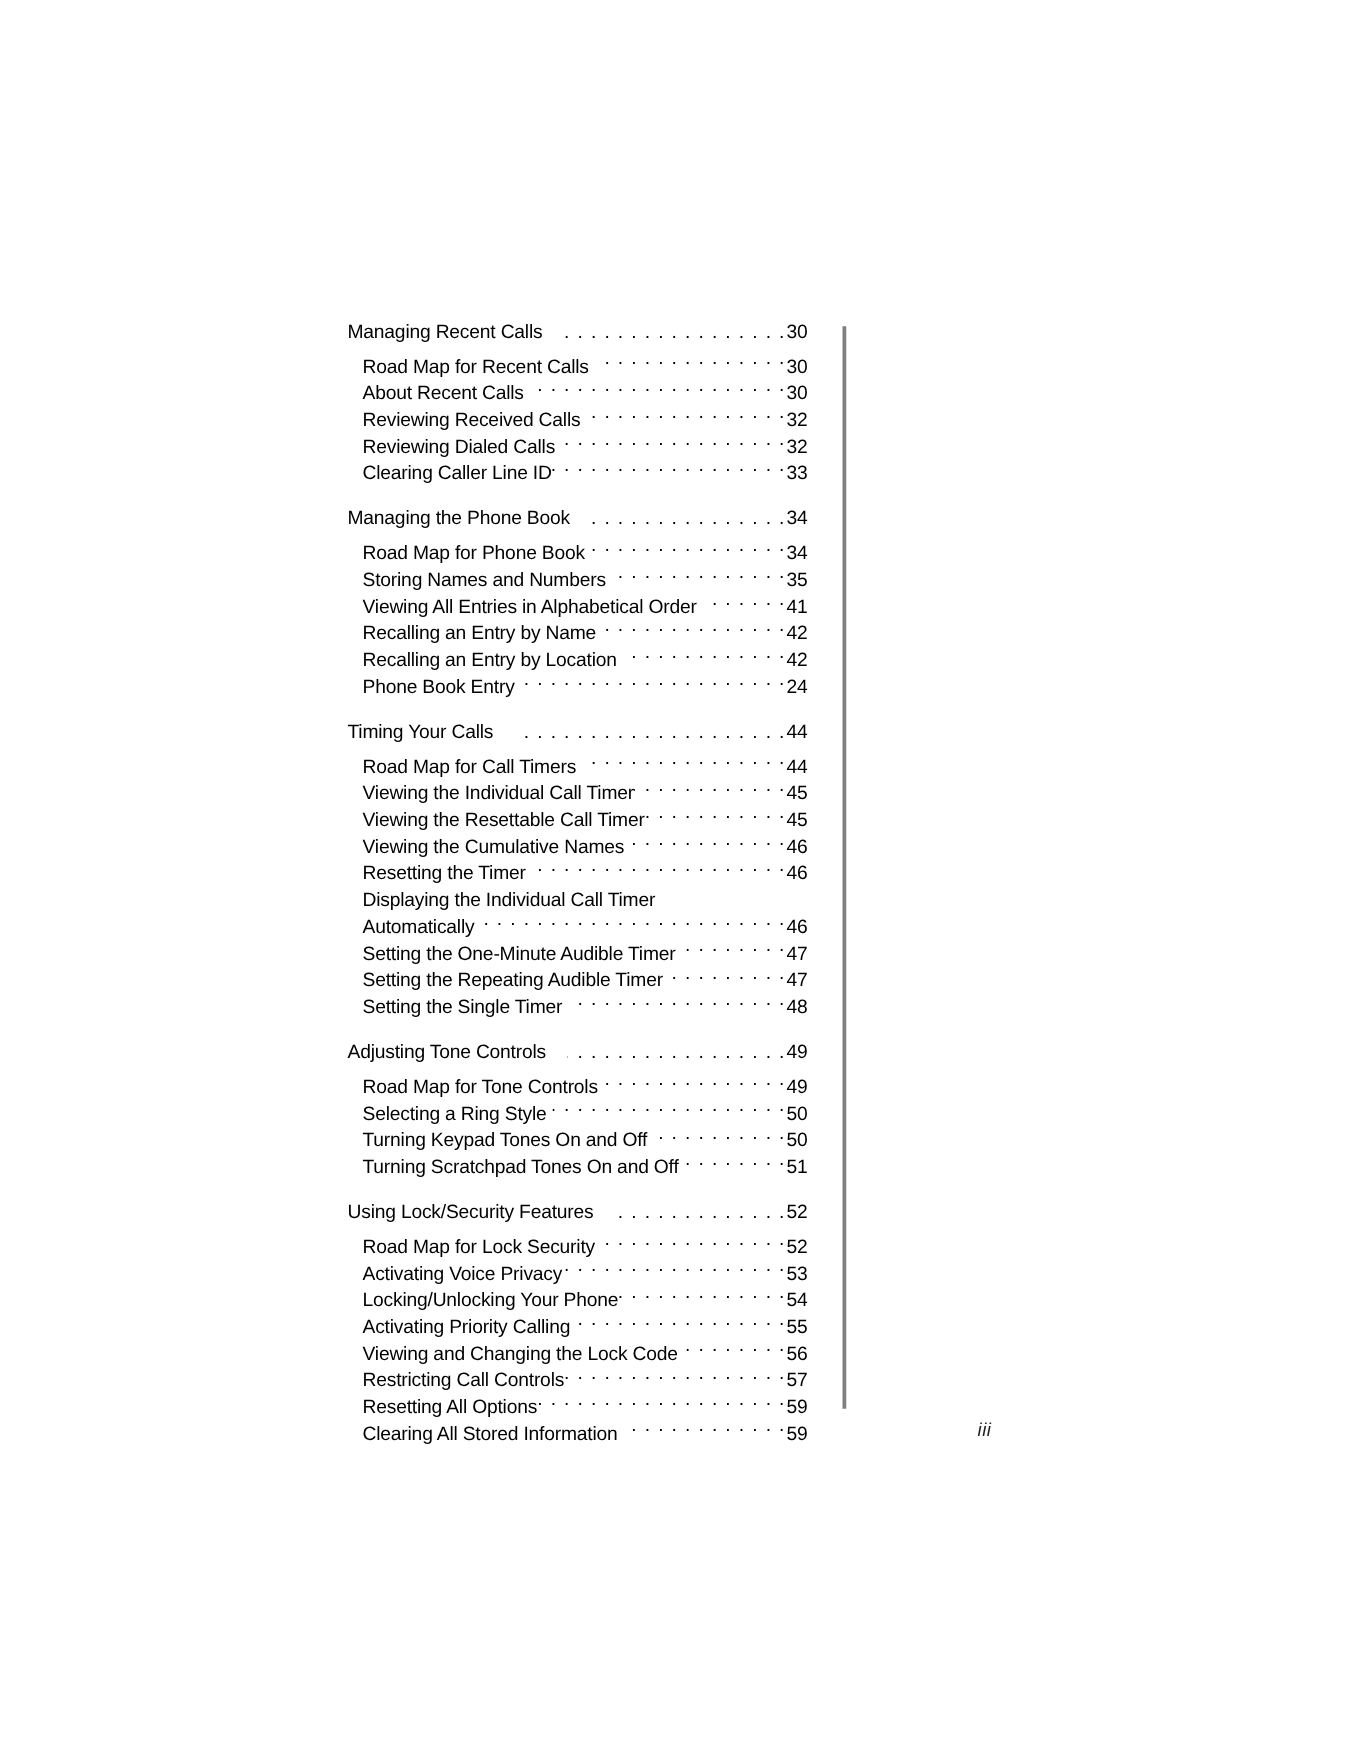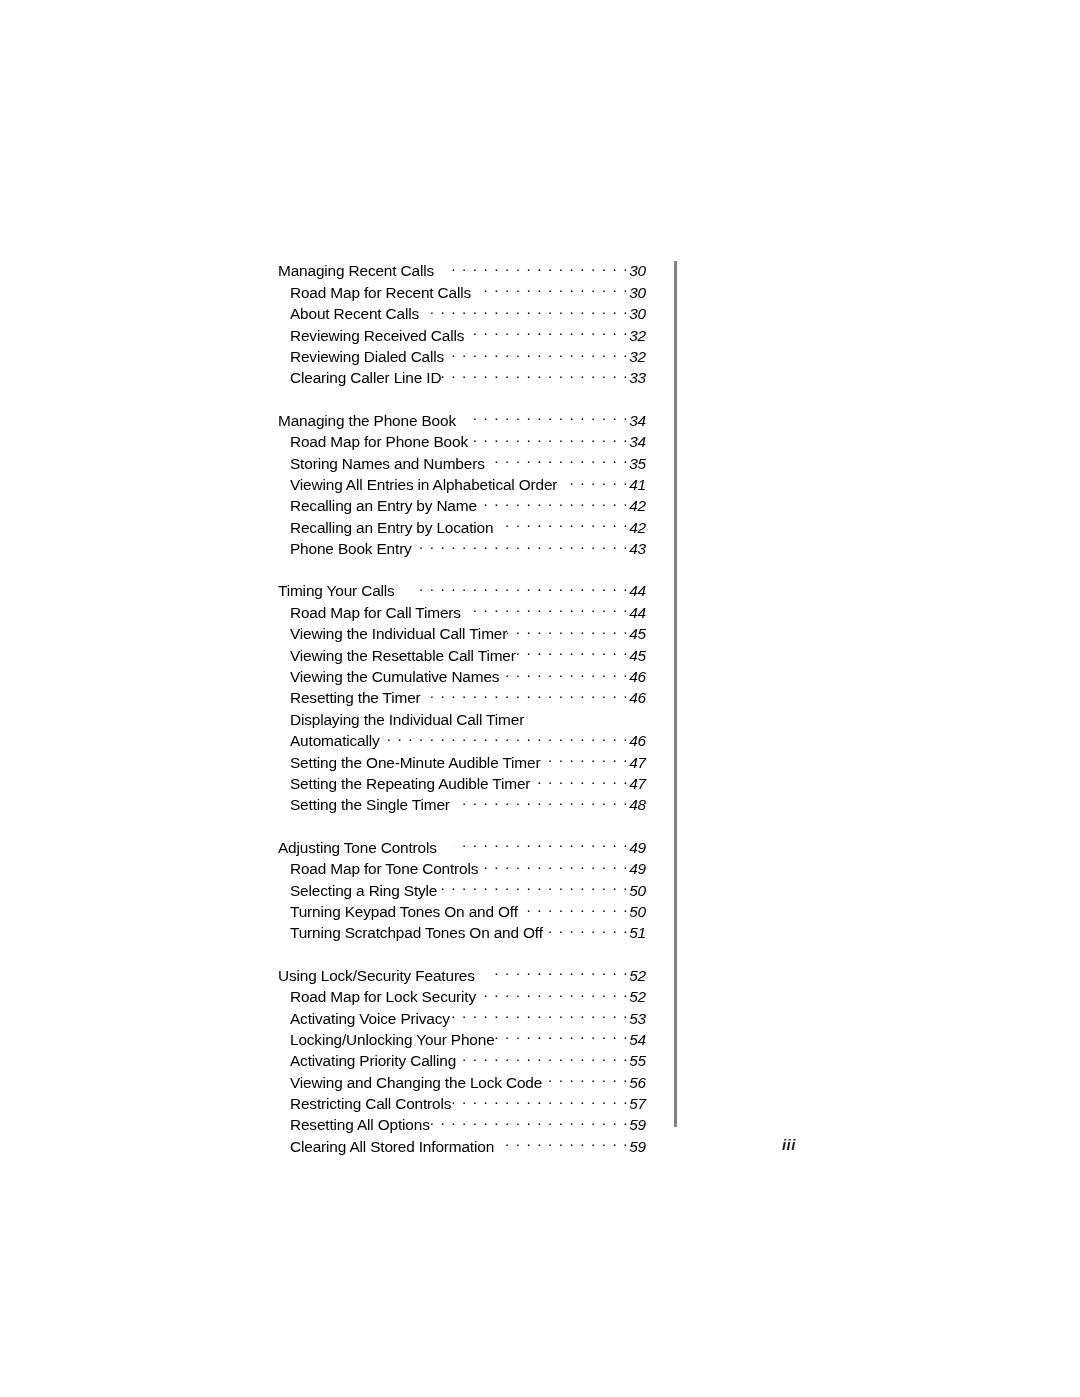--- a/index.html
+++ b/index.html
@@ -37,20 +37,21 @@
     height: 21.4px;
     white-space: nowrap;
     font-size: 15.4px;
     line-height: 21.4px;
     letter-spacing: -0.15px;
   }
 
   
   .lvl1 {
     margin-left: 0px;
+    align-items: flex-end;
   }
   
   .lvl2 {
     margin-left: 12px;
     justify-content: flex-end;
   }
 
   
   .section-gap {
     margin-top: 21px;
@@ -80,21 +81,20 @@
     font-size: 15.4px;
     line-height: 21.4px;
     letter-spacing: 1.1px;
     white-space: nowrap;
   }
 
   .toc-page {
     flex: 0 0 auto;
     text-align: right;
     padding-left: 0.5px;
-    font-style: italic;
   }
 
   
   .no-leader .leader::after { content: ""; }
 
   
   #rule {
     position: absolute;
     left: 674px;
     top: 261px;
@@ -103,21 +103,21 @@
     background: #808080;
   }
 
   
   #folio {
     position: absolute;
     left: 782px;
     top: 1136px;
     font-size: 15px;
     font-style: italic;
-    font-weight: bold;
+    font-weight: normal;
     letter-spacing: 0.4px;
     color: #231f20;
   }
 </style>
 </head>
 <body>
 
 <div id="page">
 
   <div id="toc">
@@ -190,21 +190,21 @@
       <div class="toc-row lvl2">
         <span class="toc-title">Recalling an Entry by Location</span>
         <span class="gap-narrow"></span>
         <span class="leader"></span>
         <span class="toc-page">42</span>
       </div>
       <div class="toc-row lvl2">
         <span class="toc-title">Phone Book Entry</span>
         <span class="gap-none"></span>
         <span class="leader"></span>
-        <span class="toc-page">43</span>
+        <span class="toc-page">24</span>
       </div>
       <div class="toc-row lvl1 section-gap">
         <span class="toc-title">Timing Your Calls</span>
         <span class="gap-wide"></span>
         <span class="leader"></span>
         <span class="toc-page">44</span>
       </div>
       <div class="toc-row lvl2">
         <span class="toc-title">Road Map for Call Timers</span>
         <span class="gap-narrow"></span>

